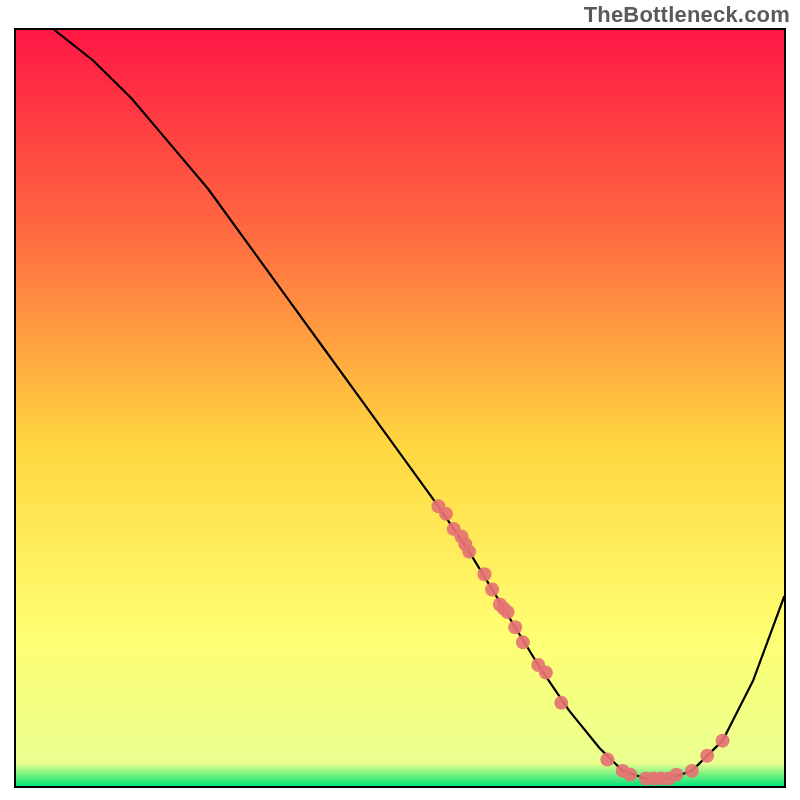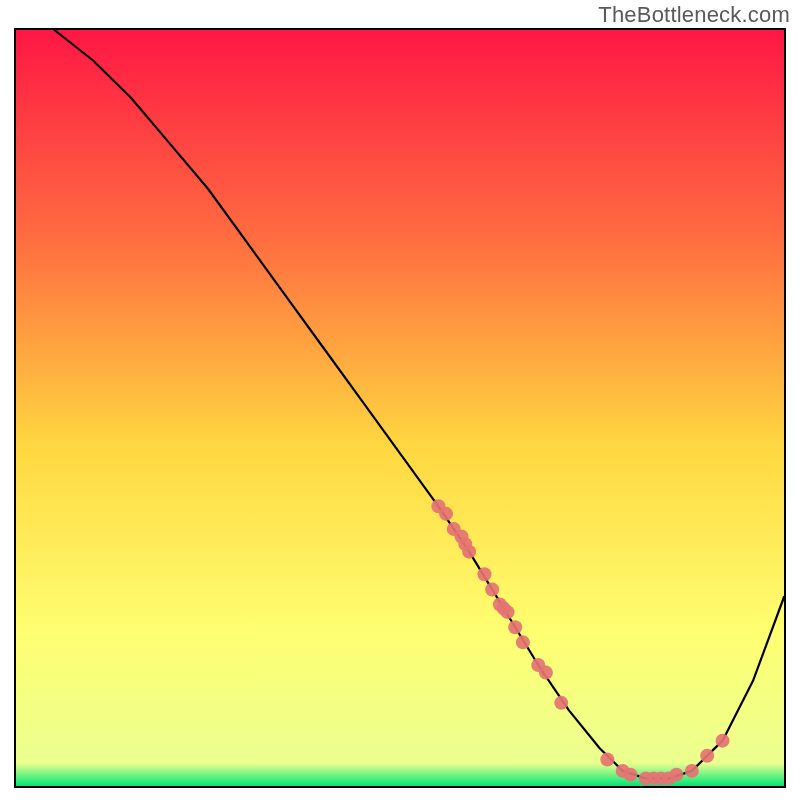--- a/index.html
+++ b/index.html
@@ -14,21 +14,21 @@
   .stage {
     position: relative;
     width: 800px;
     height: 800px;
   }
   .watermark {
     position: absolute;
     top: 2px;
     right: 10px;
     font-size: 22px;
-    font-weight: 400;
+    font-weight: 700;
     color: #5a5a5a;
     letter-spacing: 0.2px;
     z-index: 5;
   }
   .plot-frame {
     position: absolute;
     left: 14px;
     top: 28px;
     width: 772px;
     height: 760px;

